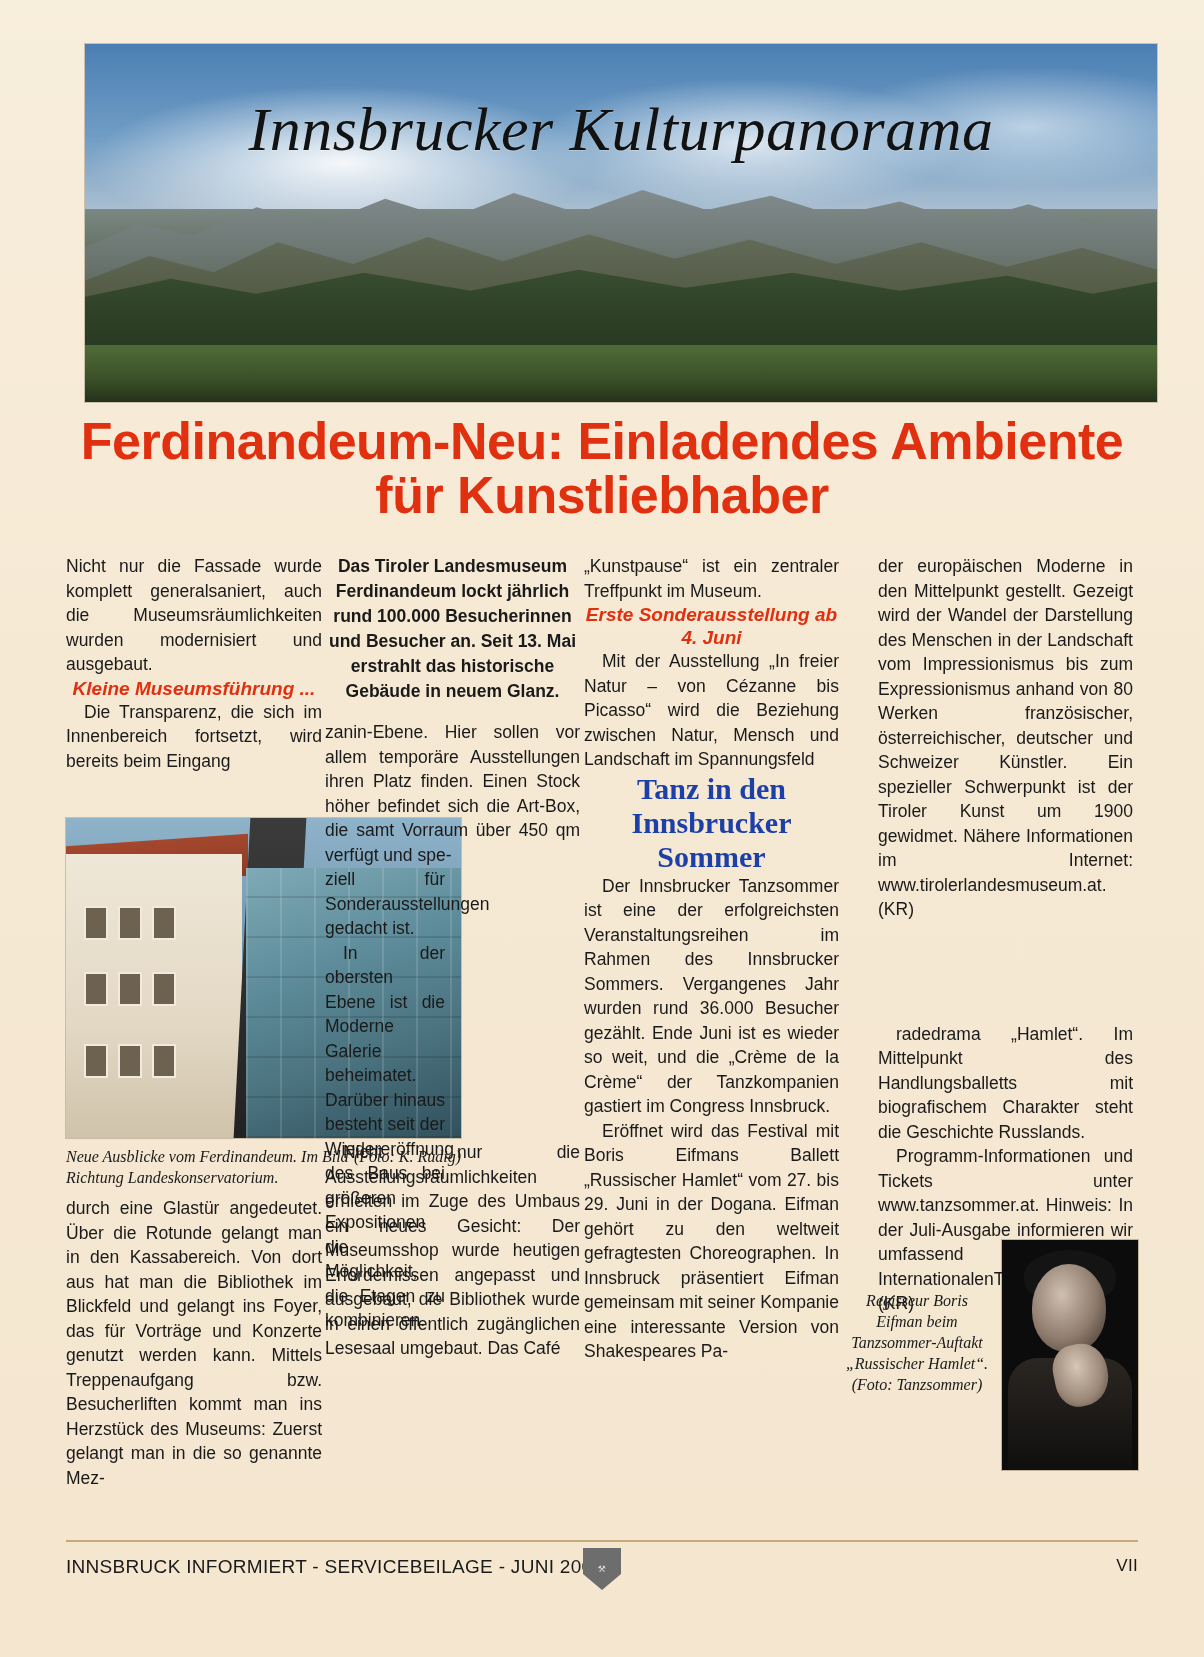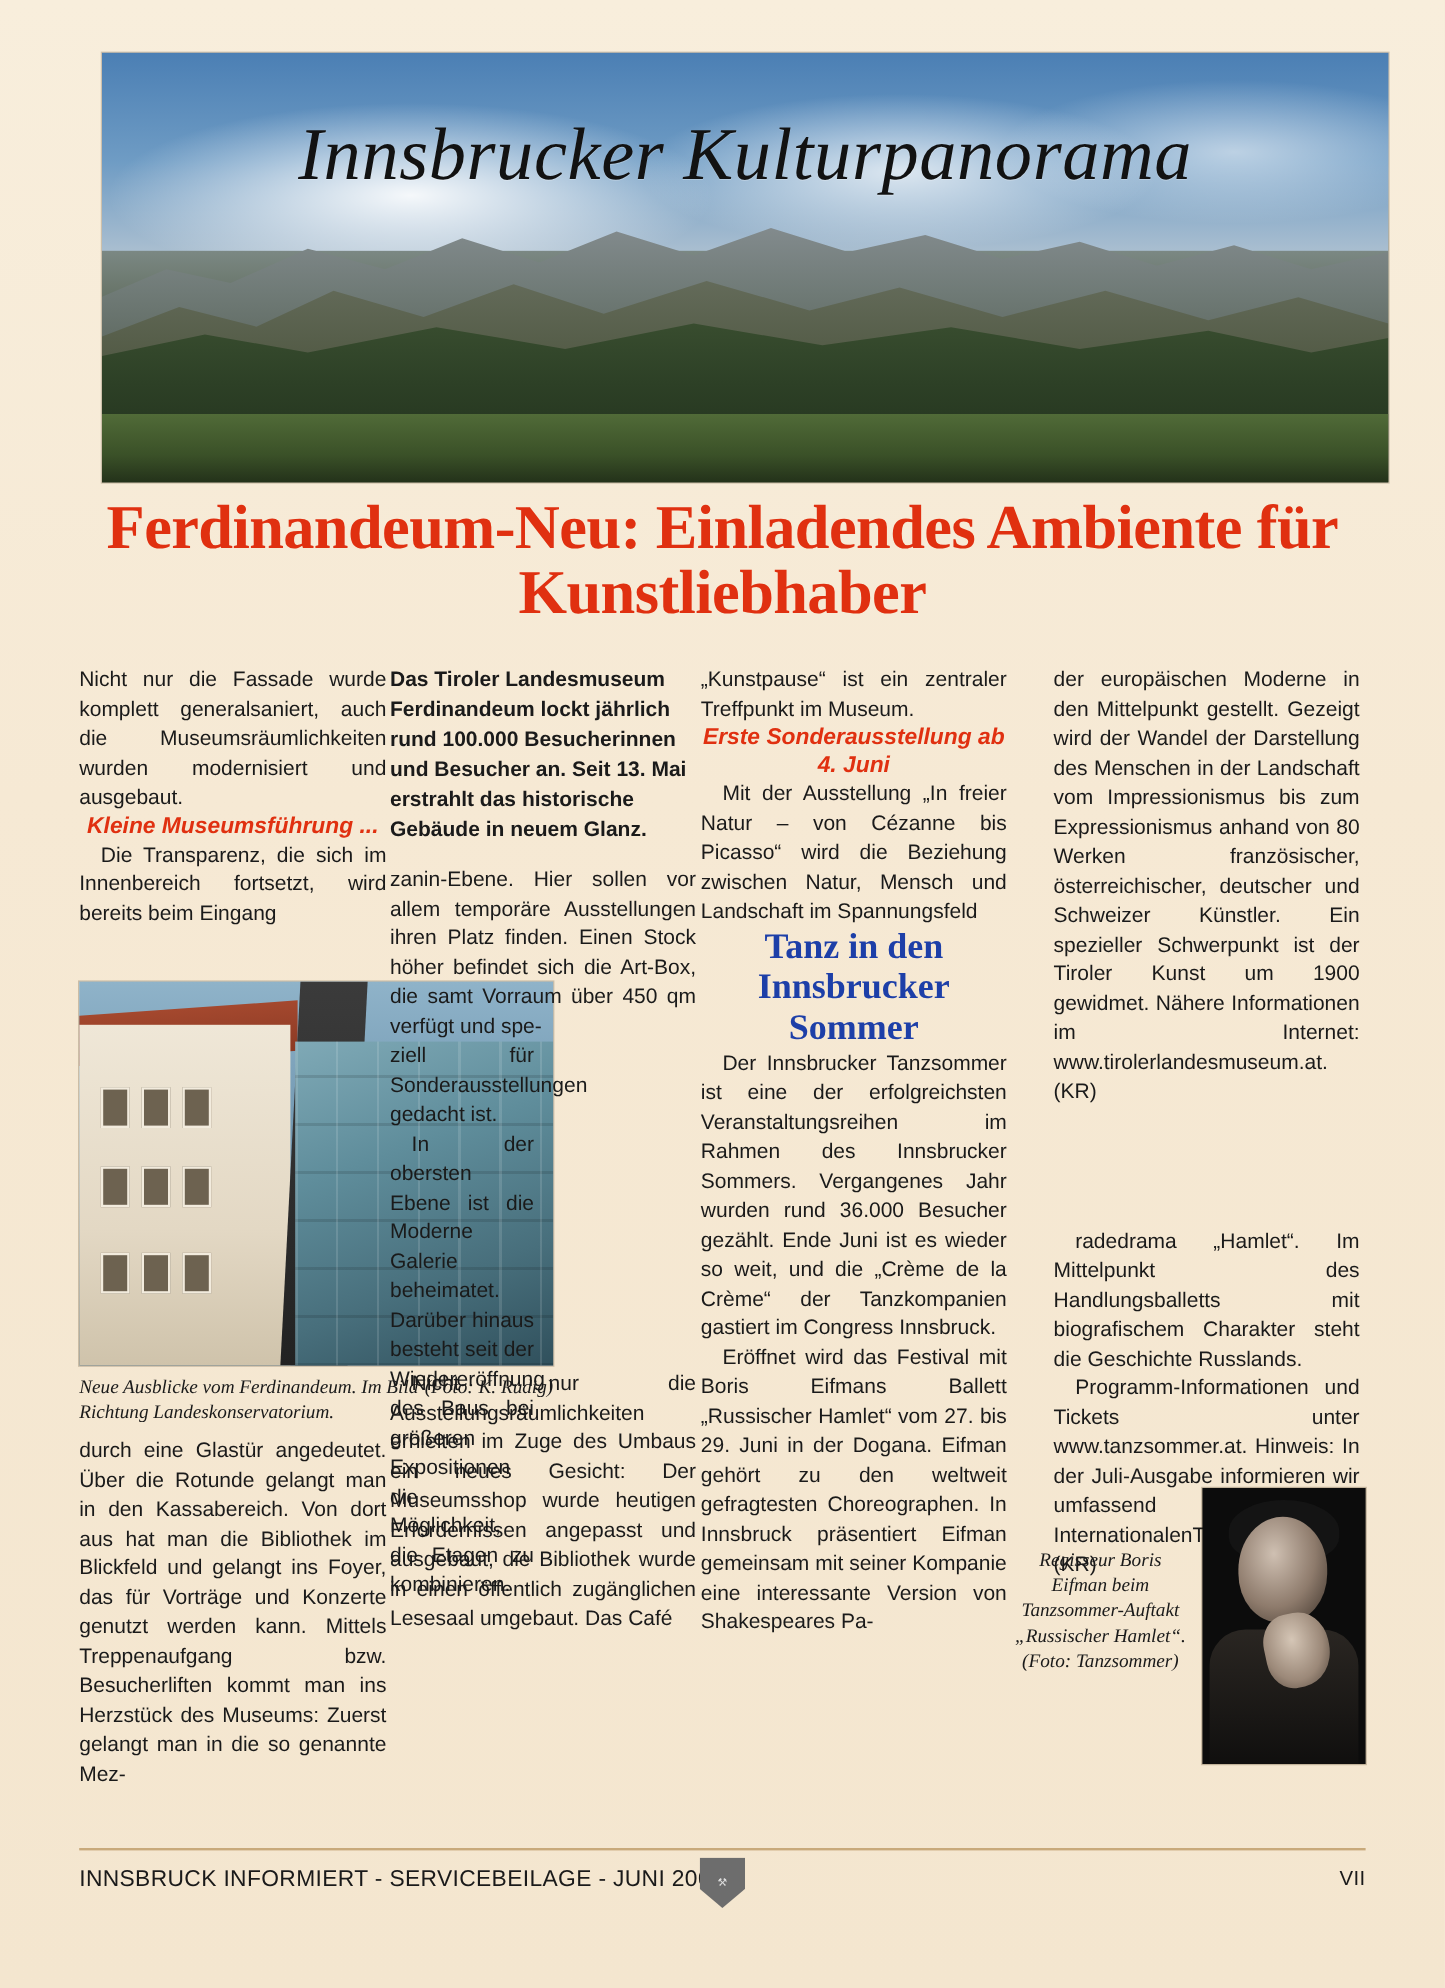--- a/index.html
+++ b/index.html
@@ -61,40 +61,40 @@
     color:#121212;
     letter-spacing:.5px;
     text-shadow:0 1px 0 rgba(255,255,255,.25);
     white-space:nowrap;
   }
 
   
   .headline {
     position:absolute; left:70px; top:414px; width:1064px;
     text-align:center;
-    font-family:Liberation Serif, serif;
+    font-family:Liberation Sans, sans-serif;
     font-weight:bold;
     font-size:52px;
     line-height:54px;
     color:#e03010;
     letter-spacing:-.5px;
   }
 
   
   .col { position:absolute; font-size:17.5px; line-height:24.5px; text-align:justify; }
   .col p { margin:0; text-indent:18px; }
   .col p.noindent { text-indent:0; }
   .col1 { left:66px; top:554px; width:256px; }
   .col2 { left:325px; top:554px; width:255px; }
   .col3 { left:584px; top:554px; width:255px; }
   .col4 { left:878px; top:554px; width:255px; }
 
   .lead {
     font-weight:bold;
-    text-align:left;
+    text-align:center;
     text-indent:0 !important;
     font-size:17.5px;
     line-height:25px;
   }
   .subhead {
     color:#e03010;
     font-weight:bold;
     text-align:center;
     font-size:19px;
     line-height:23px;

